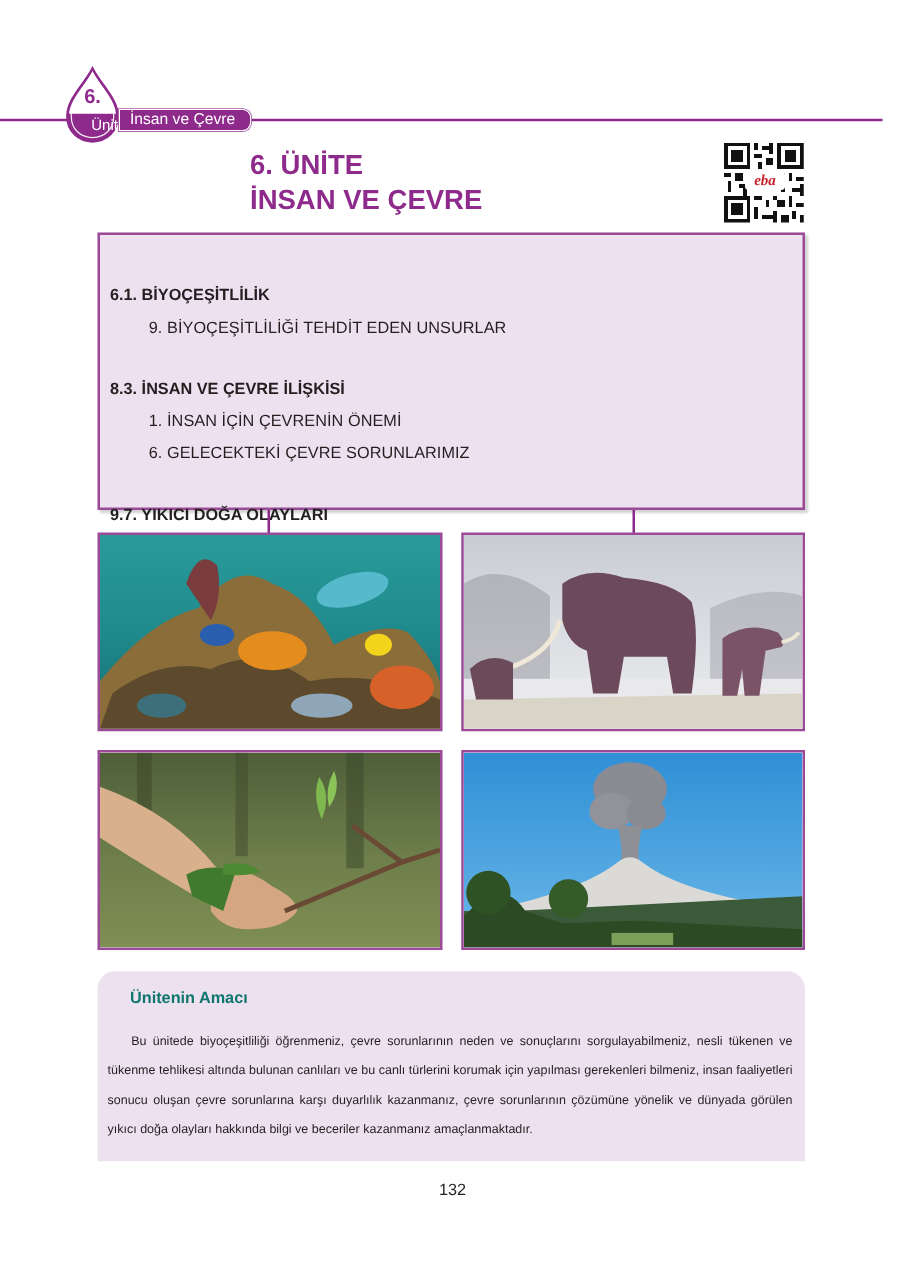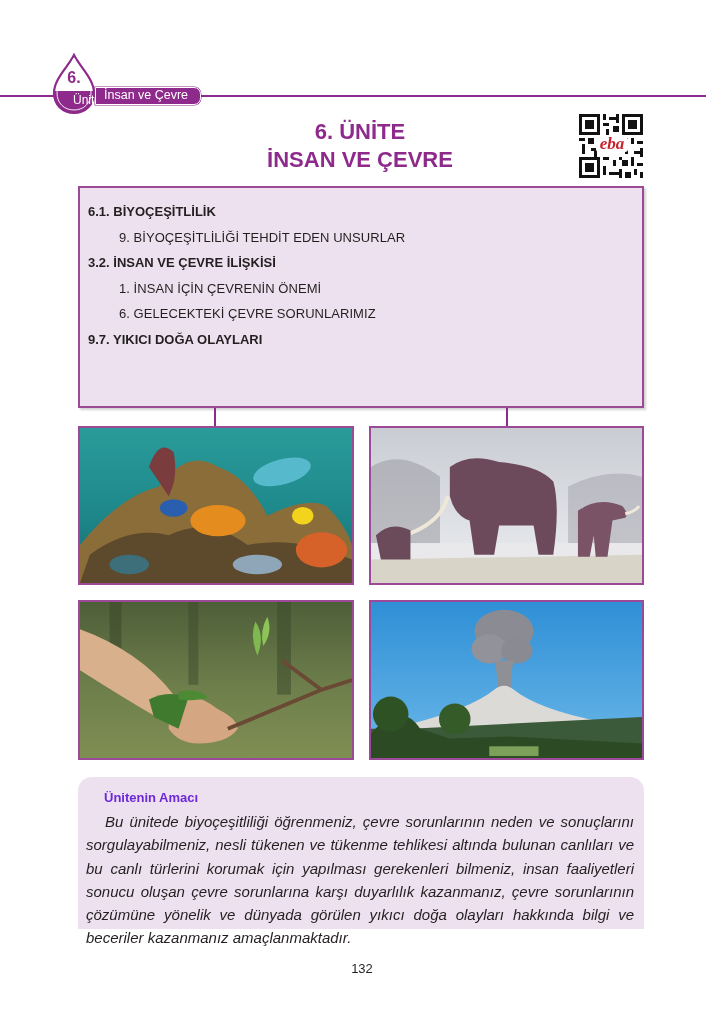--- a/index.html
+++ b/index.html
@@ -8,44 +8,44 @@
 
   
   .header-line { position: absolute; left: 0; top: 95px; width: 706px; height: 2px; background: #8e2a8b; }
   .unit-drop { position: absolute; left: 51px; top: 53px; width: 46px; height: 62px; }
   .unit-drop svg { width: 46px; height: 62px; display: block; }
   .drop-num { position: absolute; left: 0; width: 46px; top: 16px; text-align: center; font-weight: bold; font-size: 16px; color: #8e2a8b; }
   .drop-label { position: absolute; left: 13px; width: 46px; top: 40px; text-align: center; font-size: 12px; color: #ffffff; }
   .unit-pill { position: absolute; left: 95px; top: 87px; height: 18px; width: 106px; background: #8e2a8b; border-radius: 0 7px 7px 0; border: 1.5px solid #ffffff; box-shadow: 0 0 0 0.5px #8e2a8b; color: #fff; font-size: 12.5px; line-height: 15px; padding-left: 8px; }
 
   
-  .title { position: absolute; left: 200px; width: 320px; top: 118px; text-align: center; color: #8e2a8b; font-weight: bold; font-size: 22px; line-height: 28px; }
+  .title { position: absolute; left: 200px; width: 320px; top: 118px; color: #8e2a8b; font-weight: bold; font-size: 22px; line-height: 28px; }
 
   
   .qr { position: absolute; left: 579px; top: 114px; width: 64px; height: 64px; background: #fff; }
   .qr svg { width: 64px; height: 64px; display: block; }
-  .qr-logo { position: absolute; left: 17px; top: 23px; width: 32px; height: 15px; background: #fff; color: #c8232c; font-family: "Liberation Serif", serif; font-style: italic; font-weight: bold; font-size: 17px; line-height: 14px; text-align: center; border-radius: 3px; }
+  .qr-logo { position: absolute; left: 17px; top: 23px; width: 32px; height: 15px; background: #fff; color: #c8232c; font-family: "Liberation Serif", serif; font-style: italic; font-weight: bold; font-size: 12px; line-height: 14px; text-align: center; border-radius: 3px; }
 
   
   .contents { position: absolute; left: 78px; top: 186px; width: 566px; height: 222px; background: #ede1ef; border: 2px solid #9b4a98; box-shadow: 2px 2px 2px rgba(0,0,0,0.18); padding: 11px 0 0 8px; }
-  .sec { font-weight: bold; font-size: 13px; line-height: 25.5px; white-space: nowrap; }
+  .sec { font-weight: bold; font-size: 13px; line-height: 25.5px; white-space: nowrap; margin-top: 24px; }
   .sub { font-size: 13px; line-height: 25.5px; padding-left: 31px; white-space: nowrap; letter-spacing: 0.05px; }
 
   .connector { position: absolute; width: 2px; background: #8e2a8b; top: 408px; height: 19px; }
 
   
   .photo { position: absolute; border: 2px solid #9b4a98; overflow: hidden; }
   .photo svg { width: 100%; height: 100%; display: block; }
 
   
   .aim { position: absolute; left: 78px; top: 777px; width: 566px; height: 152px; background: #ede1ef; border-radius: 14px 14px 0 0; padding: 13px 10px 0 8px; }
-  .aim-title { font-weight: bold; color: #6d28d9; font-size: 13px; line-height: 16px; padding-left: 18px; margin-bottom: 4px; }
-  .aim-text { font-size: 15px; line-height: 23.3px; text-align: justify; text-indent: 19px; font-style: italic; }
-
-  .page-number { position: absolute; left: 0; width: 724px; top: 944px; text-align: center; font-size: 13px; margin-top: 17px; }
+  .aim-title { font-weight: bold; color: #0f766e; font-size: 13px; line-height: 16px; padding-left: 18px; margin-bottom: 16px; }
+  .aim-text { font-size: 10px; line-height: 23.3px; text-align: justify; text-indent: 19px; }
+
+  .page-number { position: absolute; left: 0; width: 724px; top: 944px; text-align: center; font-size: 13px; }
 </style>
 </head>
 <body>
 
 <div class="header-line"></div>
 
 <div class="unit-drop">
   <svg viewBox="0 0 46 62">
     <defs>
       <clipPath id="dropClip">
@@ -111,21 +111,21 @@
         <rect x="18" y="18" width="1" height="2"></rect>
         <rect x="20" y="19" width="1" height="2"></rect>
     </g>
   </svg>
   <div class="qr-logo">eba</div>
 </div>
 
 <div class="contents">
   <div class="sec">6.1. BİYOÇEŞİTLİLİK</div>
   <div class="sub">9. BİYOÇEŞİTLİLİĞİ TEHDİT EDEN UNSURLAR</div>
-  <div class="sec">3.2. İNSAN VE ÇEVRE İLİŞKİSİ</div>
+  <div class="sec">8.3. İNSAN VE ÇEVRE İLİŞKİSİ</div>
   <div class="sub">1. İNSAN İÇİN ÇEVRENİN ÖNEMİ</div>
   <div class="sub">6. GELECEKTEKİ ÇEVRE SORUNLARIMIZ</div>
   <div class="sec">9.7. YIKICI DOĞA OLAYLARI</div>
 </div>
 
 <div class="connector" style="left:214px;"></div>
 <div class="connector" style="left:506px;"></div>
 
 <div class="photo" style="left:78px; top:426px; width:276px; height:159px;">
   <svg viewBox="0 0 276 159" preserveAspectRatio="none">

